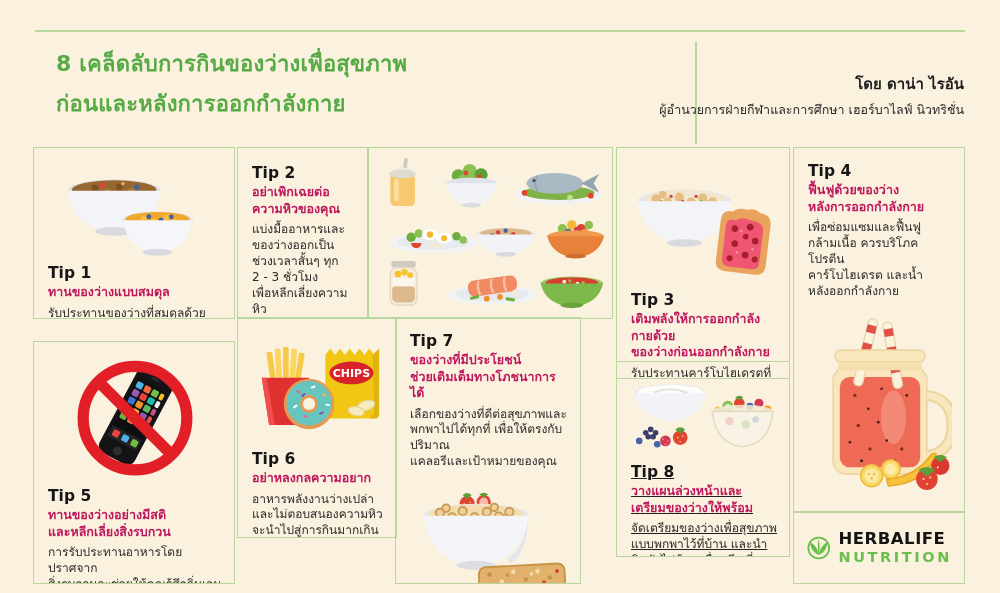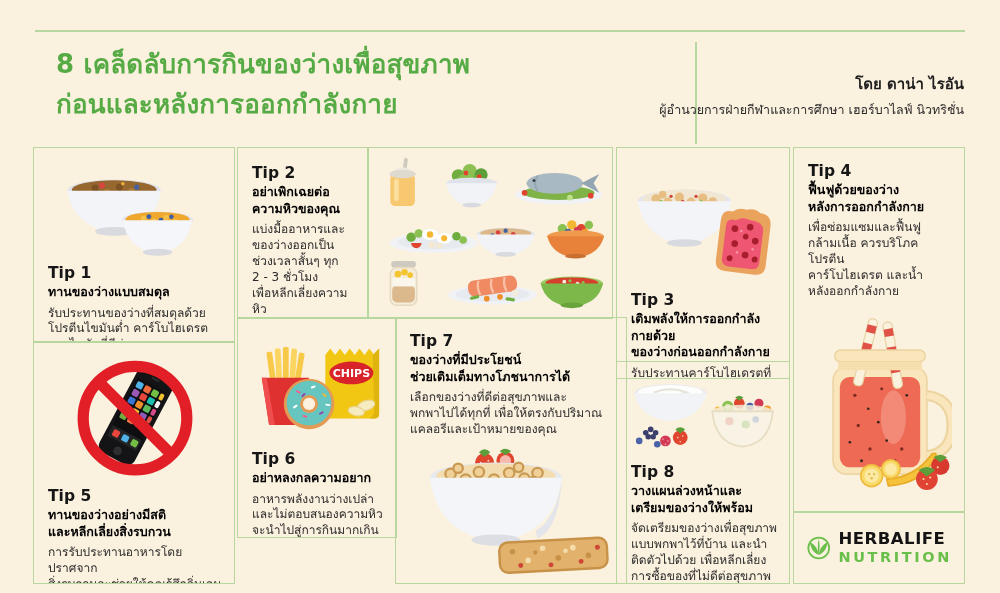--- a/index.html
+++ b/index.html
@@ -5,44 +5,44 @@
   html,body{margin:0;padding:0;}
   body{
     width:1000px;height:593px;position:relative;overflow:hidden;
     background:#fbf1df;
     font-family:"DejaVu Sans","Liberation Sans",sans-serif;
     color:#222;
   }
   .abs{position:absolute;}
   
   .rule-top{left:35px;width:930px;top:30px;height:2px;background:#b8d79e;}
-  .page-title{left:56px;top:44px;font-size:26px;font-weight:bold;color:#56ab45;line-height:40px;letter-spacing:.2px;}
+  .page-title{left:56px;top:44px;font-size:22px;font-weight:bold;color:#56ab45;line-height:40px;letter-spacing:.2px;}
   .header-divider{left:695px;top:42px;width:2px;height:102px;background:#b8d79e;}
   .byline{right:36px;top:72px;text-align:right;}
   .byline-name{font-size:15px;font-weight:bold;color:#1d1d1d;}
   .byline-role{font-size:12.5px;color:#2a2a2a;margin-top:4px;}
   
   .panel{
     position:absolute;border:1.5px solid #b8d79e;box-sizing:border-box;
     padding:8px 12px 8px 14px;display:flex;flex-direction:column;overflow:hidden;
   }
   .illus{display:flex;justify-content:center;align-items:flex-end;flex:0 0 auto;}
   .grow{flex:1 1 auto;}
   .tip-label{font-size:15.5px;font-weight:bold;color:#161616;margin:4px 0 2px;}
-  .tip-sub{font-size:12.5px;font-weight:bold;color:#000000;line-height:1.32;margin:0 0 5px;white-space:pre-line;overflow-wrap:anywhere;}
+  .tip-sub{font-size:12.5px;font-weight:bold;color:#be185d;line-height:1.32;margin:0 0 5px;white-space:pre-line;overflow-wrap:anywhere;}
   .tip-body{font-size:12px;color:#2b2b2b;line-height:1.33;margin:0;white-space:pre-line;overflow-wrap:anywhere;}
   
-  #p1{left:33px;top:147px;width:202px;height:196px;}
+  #p1{left:33px;top:147px;width:202px;height:172px;}
   #p5{left:33px;top:341px;width:202px;height:243px;padding-top:13px;}
   #p2{left:237px;top:147px;width:132px;height:172px;}
   #pfood{left:367px;top:147px;width:246px;height:172px;align-items:center;justify-content:center;}
   #p6{left:237px;top:317px;width:160px;height:221px;}
-  #p7{left:395px;top:317px;width:232px;height:267px;}
+  #p7{left:395px;top:317px;width:186px;height:267px;}
   #p3{left:616px;top:147px;width:174px;height:232px;padding-top:21px;}
-  #p8{left:616px;top:361px;width:174px;height:223px;padding-top:5px;}
+  #p8{left:616px;top:361px;width:174px;height:196px;padding-top:5px;text-decoration:underline;}
   #p4{left:793px;top:147px;width:172px;height:366px;}
   #plogo{left:793px;top:511px;width:172px;height:73px;flex-direction:row;align-items:center;justify-content:center;gap:7px;padding-left:12px;}
   .brand-text{display:flex;flex-direction:column;line-height:1;}
   .brand-1{font-size:16.5px;font-weight:800;color:#141414;letter-spacing:.5px;}
   .brand-2{font-size:14.5px;font-weight:800;color:#6abf4a;letter-spacing:2.6px;margin-top:2px;}
 </style>
 </head>
 <body>
 
 <div class="abs rule-top"></div>

